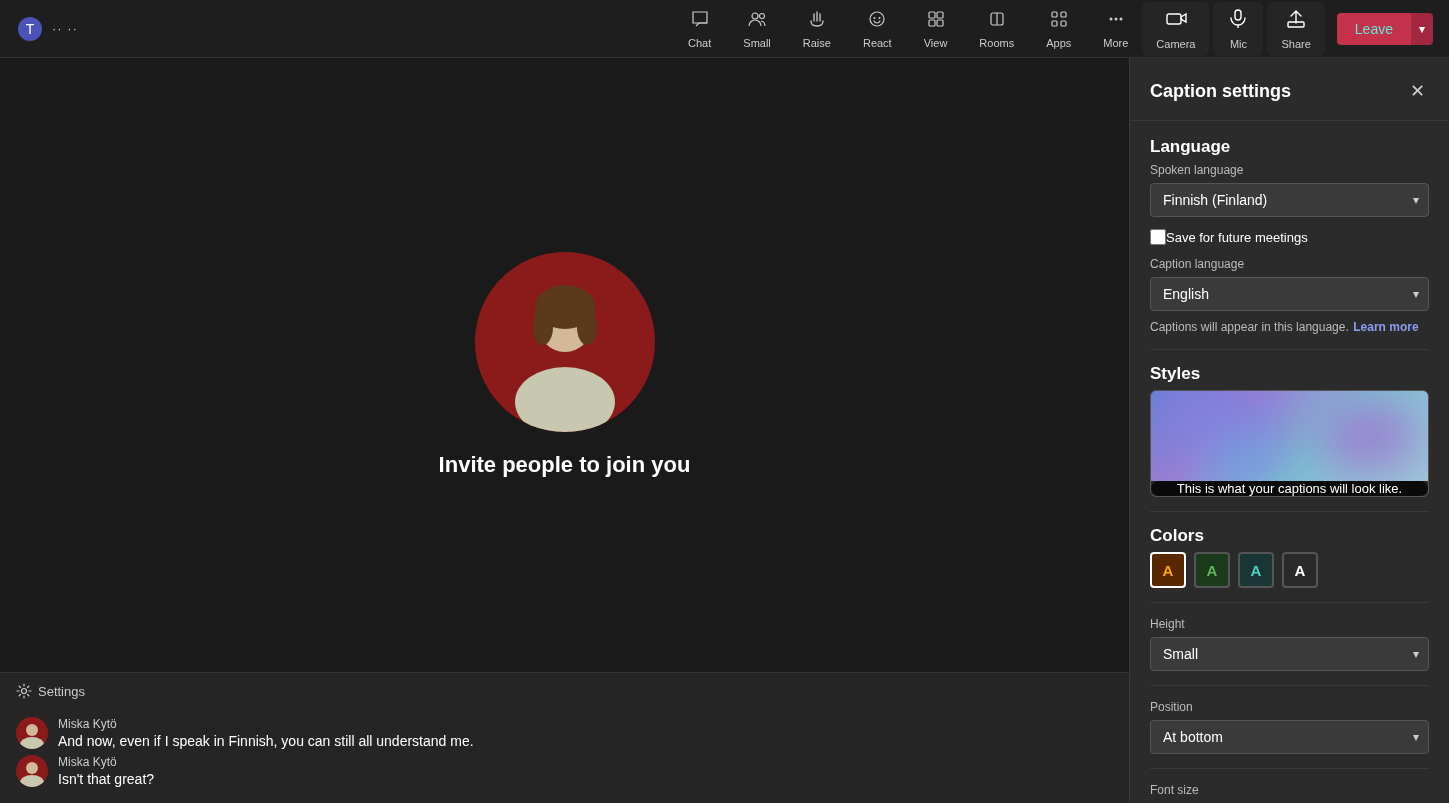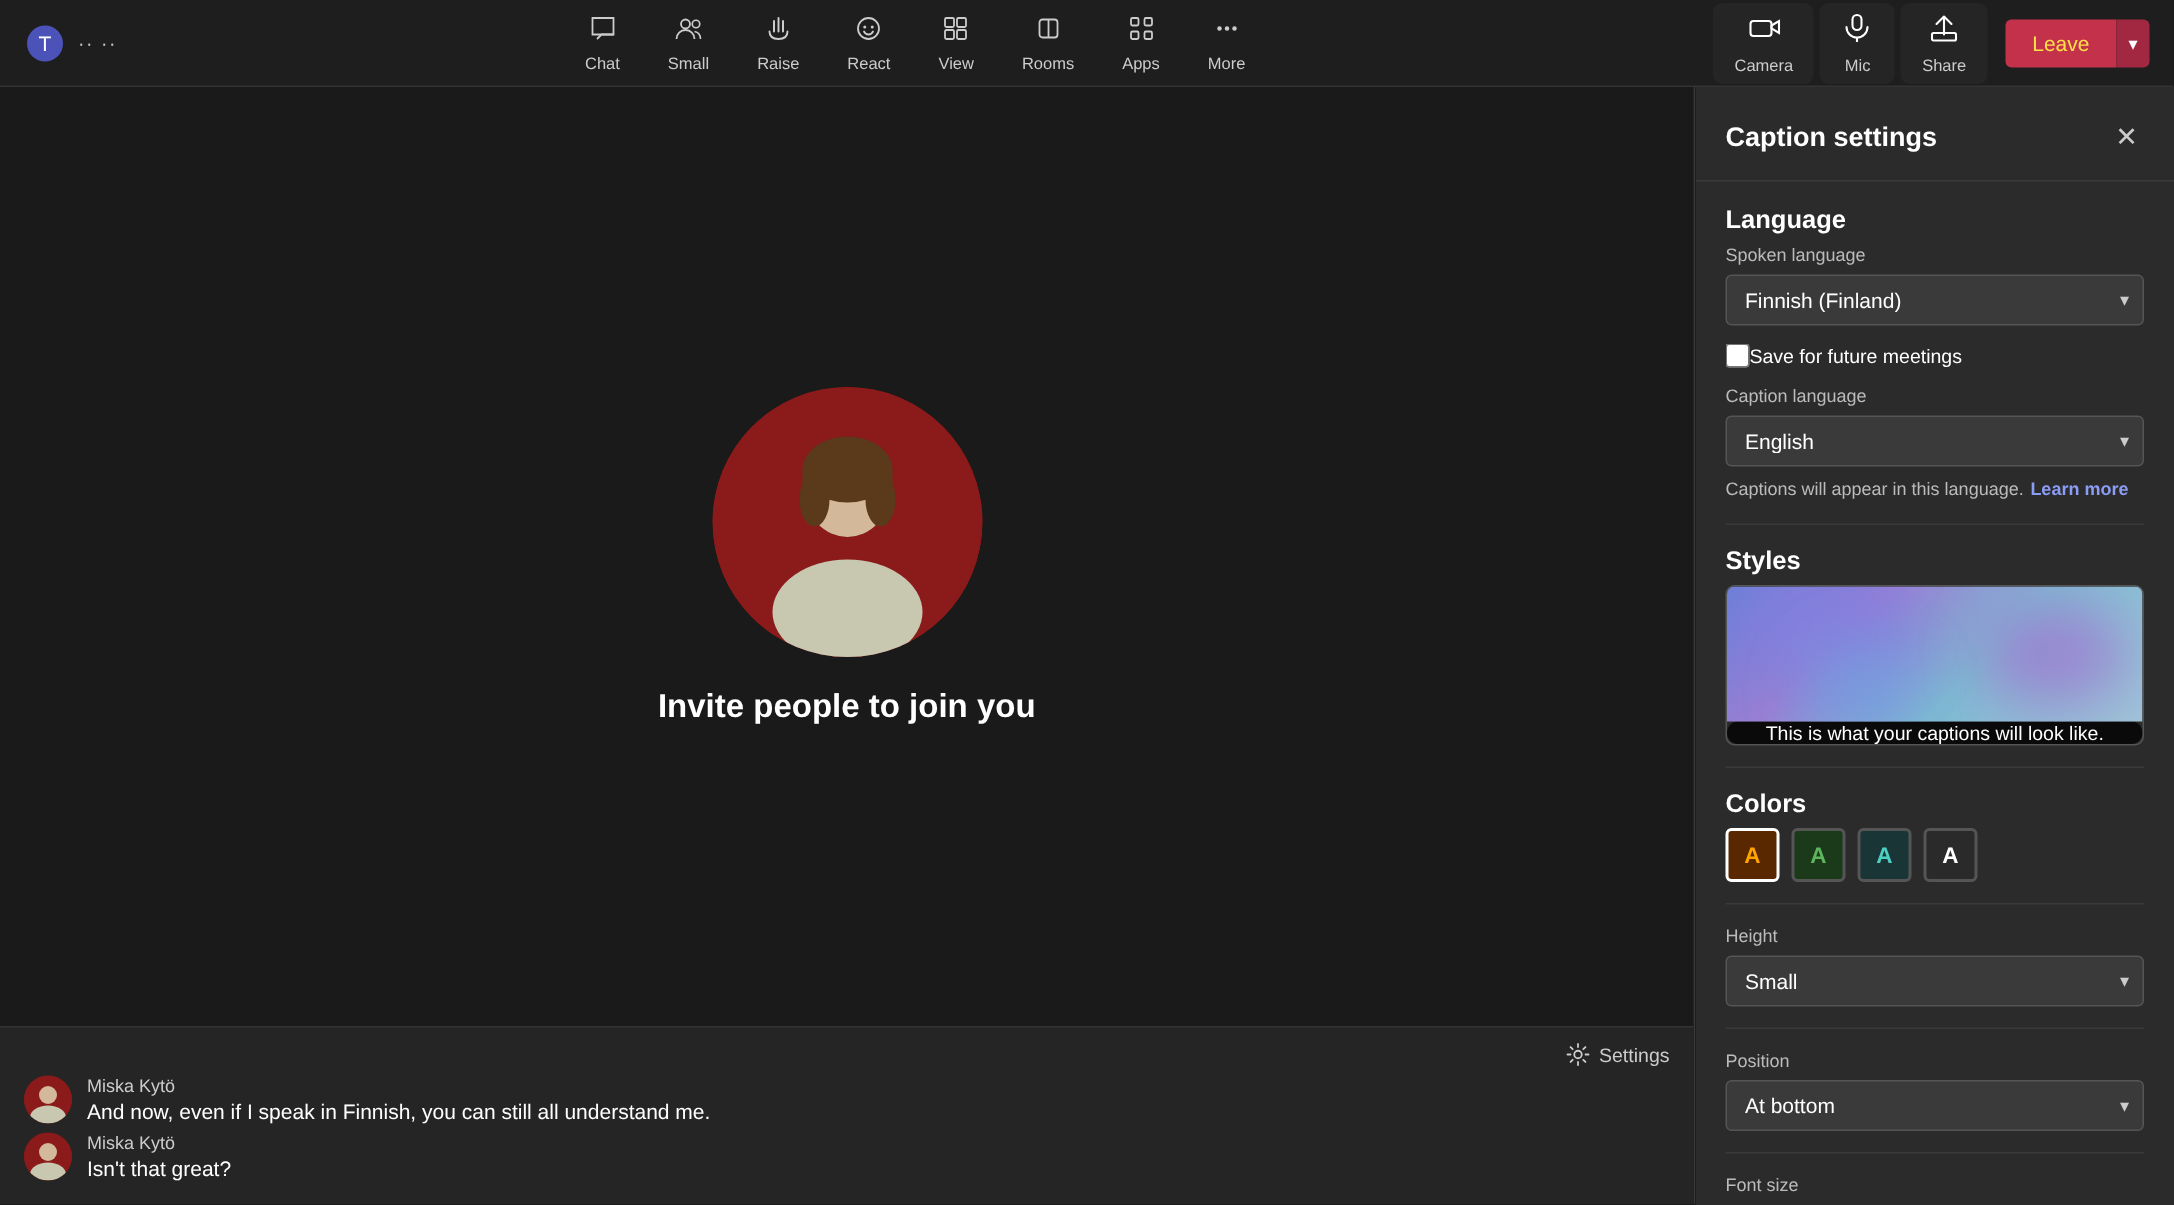--- a/index.html
+++ b/index.html
@@ -37,21 +37,21 @@
     .topbar-title {
       color: #ccc;
       font-size: 13px;
       letter-spacing: 1px;
     }
     .topbar-center {
       display: flex;
       align-items: center;
       gap: 4px;
       flex: 1;
-      justify-content: center;
+      justify-content: flex-end;
     }
     .nav-btn {
       display: flex;
       flex-direction: column;
       align-items: center;
       gap: 3px;
       padding: 6px 14px;
       border-radius: 6px;
       cursor: pointer;
       color: #ccc;
@@ -65,21 +65,21 @@
       display: flex;
       align-items: center;
       gap: 4px;
       margin-left: auto;
     }
     .nav-btn-active {
       background: #252525;
     }
     .leave-btn {
       background: #c4314b;
-      color: #fde047;
+      color: #5eead4;
       border: none;
       border-radius: 4px 0 0 4px;
       padding: 8px 18px;
       font-size: 14px;
       cursor: pointer;
       font-weight: 500;
     }
     .leave-chevron {
       background: #a12840;
       color: #fff;
@@ -135,22 +135,21 @@
     }
 
     
     .captions-bar {
       background: #252525;
       padding: 10px 16px;
       border-top: 1px solid #333;
     }
     .captions-header {
       display: flex;
-      justify-content: flex-end;
-      margin-bottom: 6px;
+      margin-bottom: 18px;
     }
     .settings-btn {
       display: flex;
       align-items: center;
       gap: 6px;
       background: transparent;
       border: none;
       color: #ccc;
       font-size: 13px;
       cursor: pointer;

